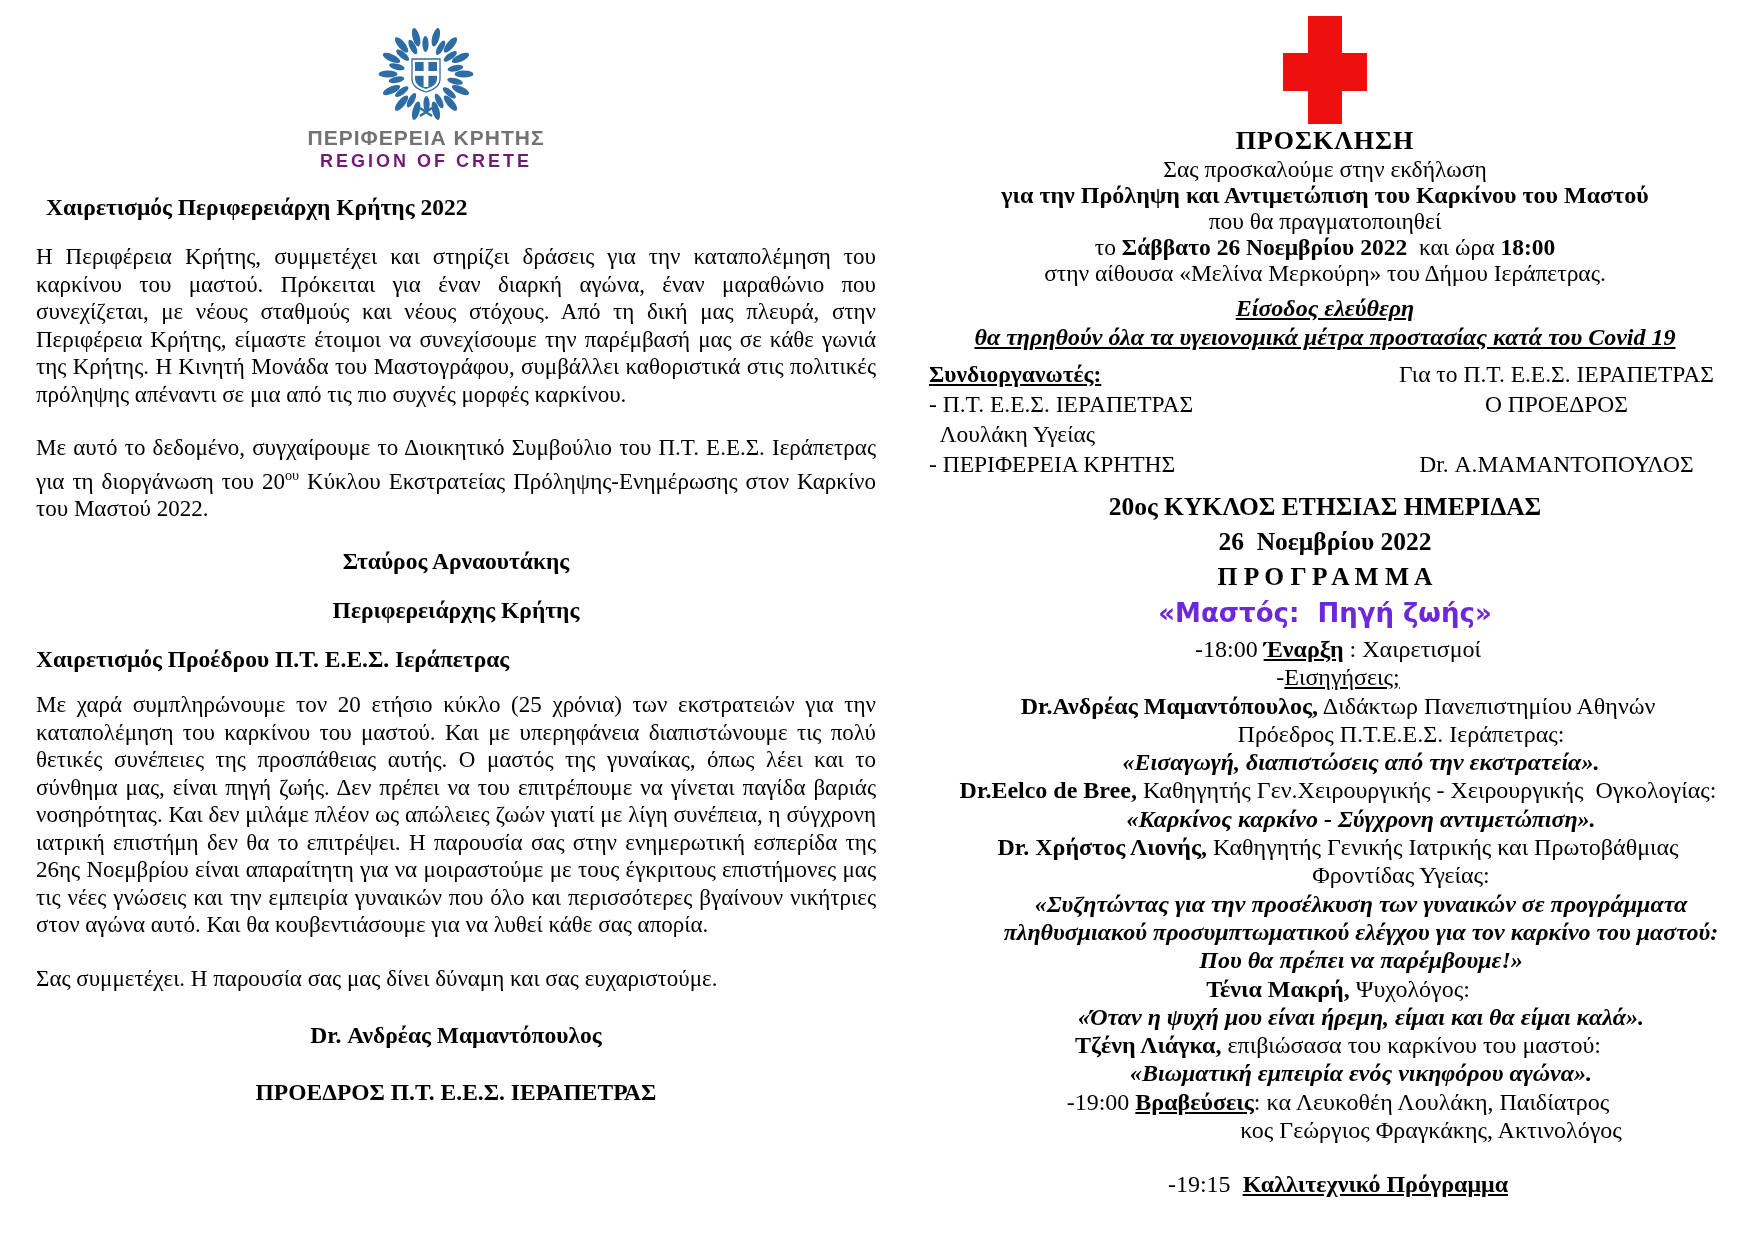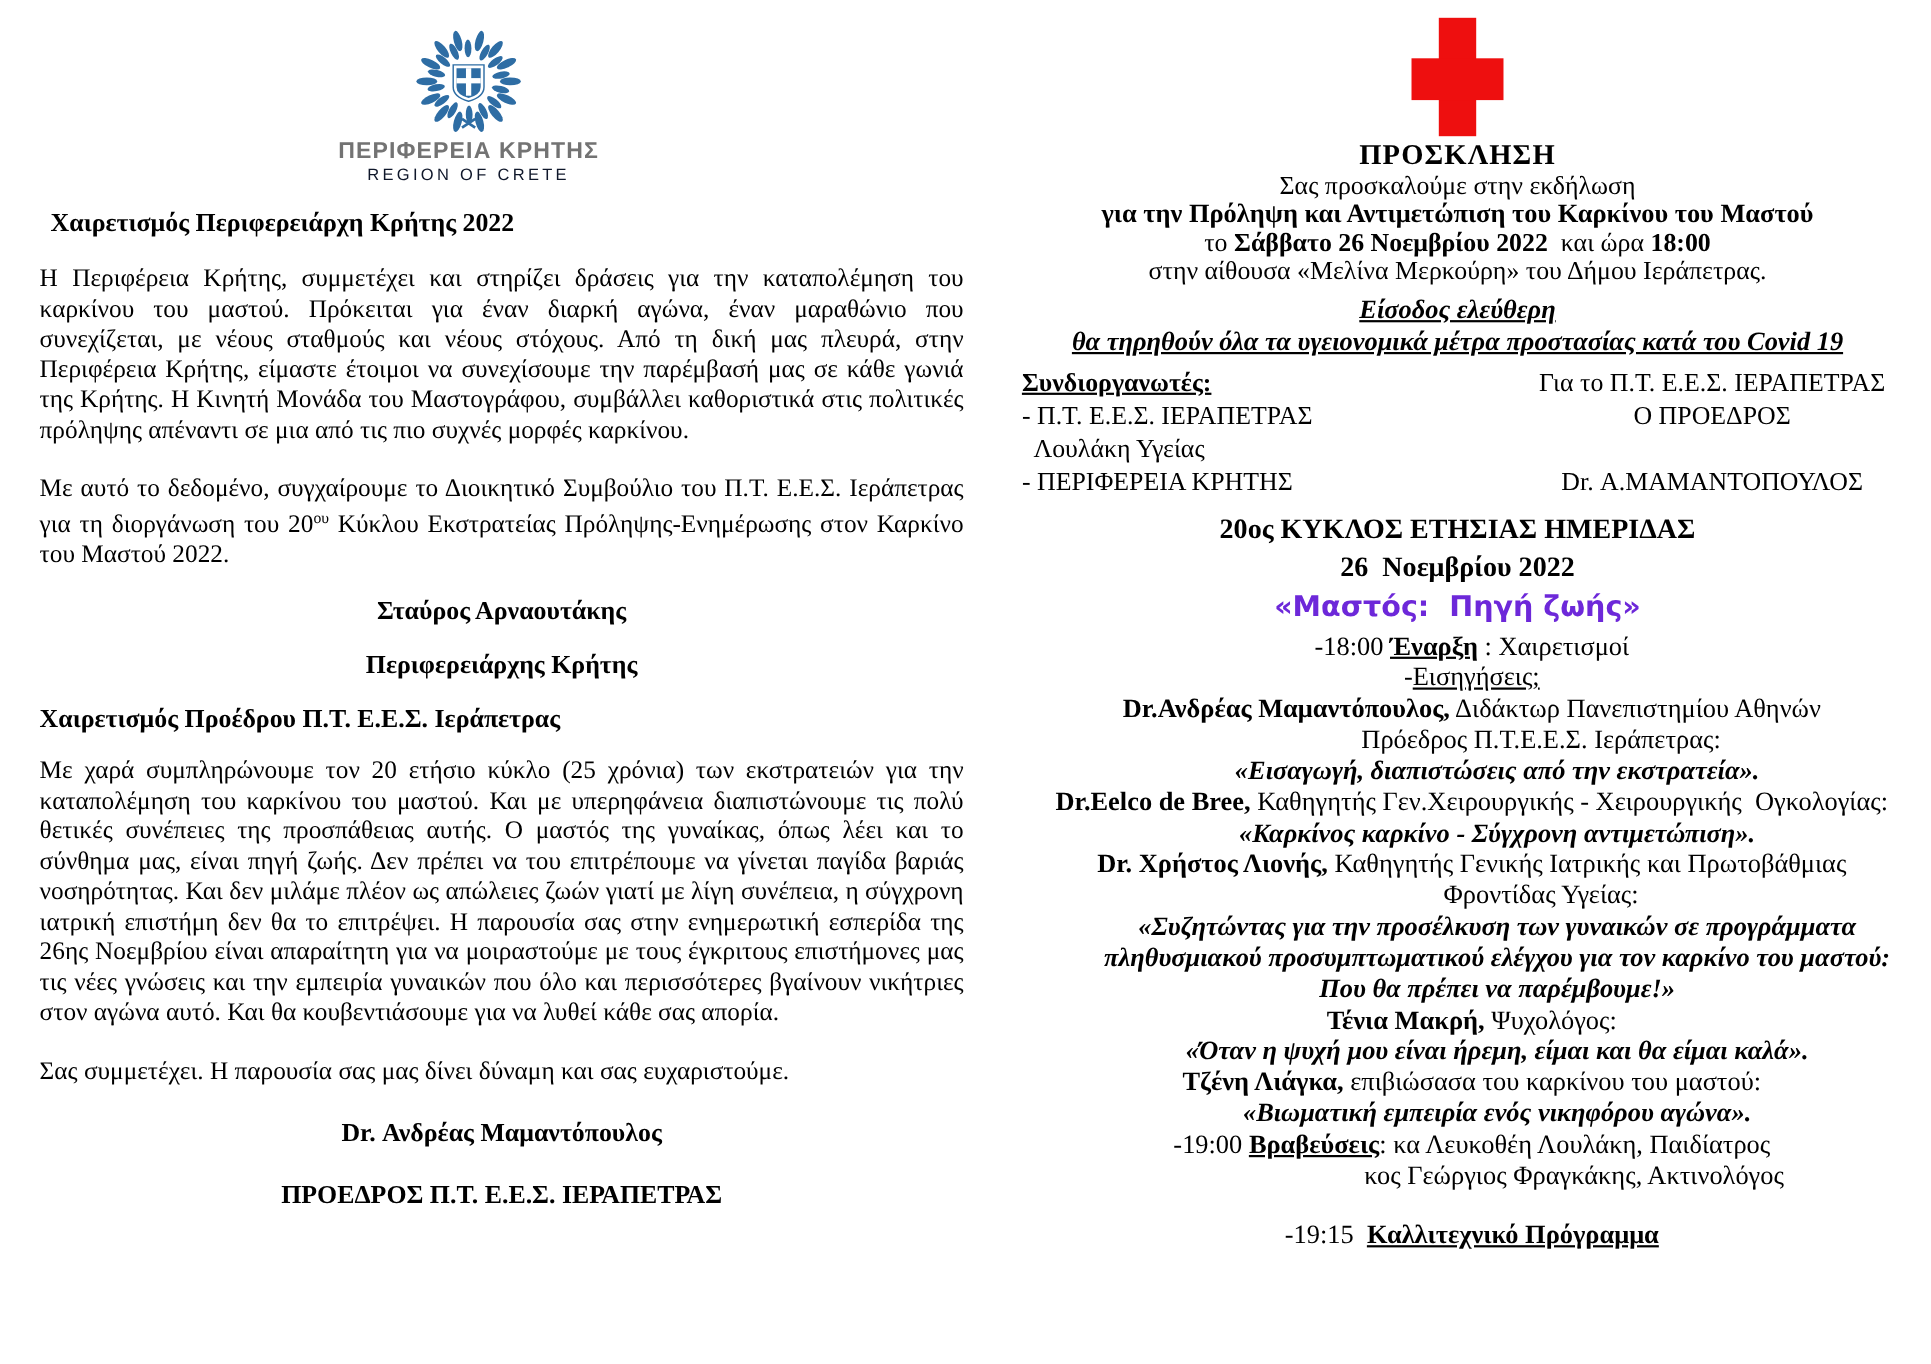--- a/index.html
+++ b/index.html
@@ -4,22 +4,22 @@
 <style>
   html,body{margin:0;padding:0;background:#ffffff;}
   body{width:1755px;height:1240px;position:relative;overflow:hidden;
        font-family:"Liberation Serif",serif;color:#000;}
 
   
   .lpage{position:absolute;left:36px;top:0;width:840px;}
   .logo-block{margin-top:26px;text-align:center;width:700px;margin-left:40px;}
   .logo-title{font-family:"Liberation Sans",sans-serif;font-weight:bold;
               font-size:21px;color:#737373;letter-spacing:1px;margin-top:4px;}
-  .logo-sub{font-family:"Liberation Sans",sans-serif;font-weight:normal;
-            font-size:15px;color:#0f172a;letter-spacing:3px;margin-top:1px;}
+  .logo-sub{font-family:"Liberation Sans",sans-serif;font-weight:bold;
+            font-size:18px;color:#701a75;letter-spacing:3px;margin-top:1px;}
   .lheading{font-size:23.5px;font-weight:bold;margin-top:22px;}
   .lheading.h1{padding-left:10px;}
   .para{font-size:23px;line-height:27.5px;text-align:justify;margin-top:22px;}
   .para sup{font-size:0.62em;}
   .csign{font-size:23.5px;font-weight:bold;text-align:center;}
   .mt18{margin-top:18px;} .mt22{margin-top:22px;} .mt26{margin-top:26px;} .mt30{margin-top:30px;}
 
   
   .rpage{position:absolute;left:903px;top:0;width:844px;text-align:center;}
   .cross-wrap{margin-top:16px;height:108px;}
@@ -124,20 +124,21 @@
         <rect x="25" y="0" width="34" height="108"></rect>
         <rect x="0" y="37" width="84" height="38"></rect>
       </g>
     </svg>
   </div>
 
   <div class="rtitle">ΠΡΟΣΚΛΗΣΗ</div>
 
   <div class="iline">Σας προσκαλούμε στην εκδήλωση</div>
   <div class="iline b">για την Πρόληψη και Αντιμετώπιση του Καρκίνου του Μαστού</div>
+  <div class="iline">που θα πραγματοποιηθεί</div>
   <div class="iline pre"><span>το </span><span class="b" style="font-weight:bold">Σάββατο 26 Νοεμβρίου 2022</span><span>  και ώρα </span><span style="font-weight:bold">18:00</span></div>
   <div class="iline">στην αίθουσα «Μελίνα Μερκούρη» του Δήμου Ιεράπετρας.</div>
 
   <div class="entry">Είσοδος ελεύθερη</div>
   <div class="covid">θα τηρηθούν όλα τα υγειονομικά μέτρα προστασίας κατά του Covid 19</div>
 
   <div class="orgs">
     <div>
       <div class="orgline orghead">Συνδιοργανωτές:</div>
       <div class="orgline">- Π.Τ. Ε.Ε.Σ. ΙΕΡΑΠΕΤΡΑΣ</div>
@@ -147,20 +148,21 @@
     <div class="rcol">
       <div class="orgline">Για το Π.Τ. Ε.Ε.Σ. ΙΕΡΑΠΕΤΡΑΣ</div>
       <div class="orgline">Ο ΠΡΟΕΔΡΟΣ</div>
       <div class="orgline">&nbsp;</div>
       <div class="orgline">Dr. Α.ΜΑΜΑΝΤΟΠΟΥΛΟΣ</div>
     </div>
   </div>
 
   <div class="etitle first">20ος ΚΥΚΛΟΣ ΕΤΗΣΙΑΣ ΗΜΕΡΙΔΑΣ</div>
   <div class="etitle pre">26  Νοεμβρίου 2022</div>
+  <div class="etitle">Π Ρ Ο Γ Ρ Α Μ Μ Α</div>
   <div class="slogan">«Μαστός:  Πηγή ζωής»</div>
 
   <div class="program">
     <div class="prow"><span>-18:00 </span><span class="bu">Έναρξη</span><span> : Χαιρετισμοί</span></div>
     <div class="prow"><span>-</span><span class="u">Εισηγήσεις;</span></div>
     <div class="prow"><span class="b">Dr.Ανδρέας Μαμαντόπουλος,</span><span> Διδάκτωρ Πανεπιστημίου Αθηνών</span></div>
     <div class="prow i2"><span>Πρόεδρος Π.Τ.Ε.Ε.Σ. Ιεράπετρας:</span></div>
     <div class="prow q"><span class="bi">«Εισαγωγή, διαπιστώσεις από την εκστρατεία».</span></div>
     <div class="prow"><span class="b">Dr.Eelco de Bree,</span><span> Καθηγητής Γεν.Χειρουργικής - Χειρουργικής  Ογκολογίας:</span></div>
     <div class="prow q"><span class="bi">«Καρκίνος καρκίνο - Σύγχρονη αντιμετώπιση».</span></div>

